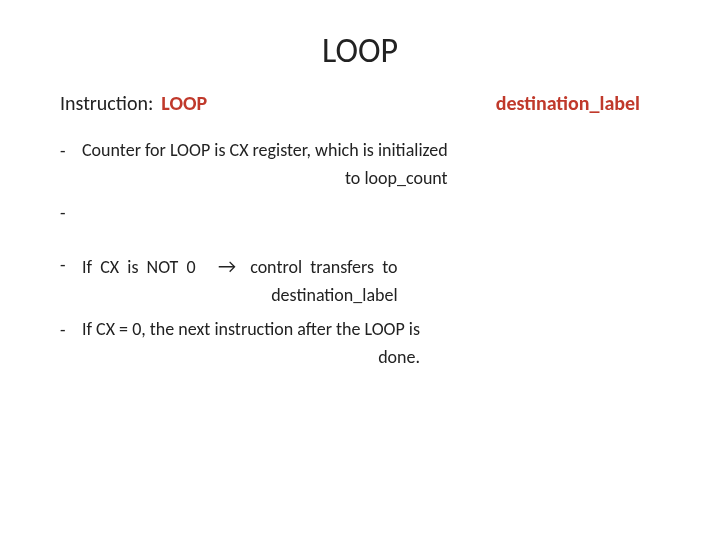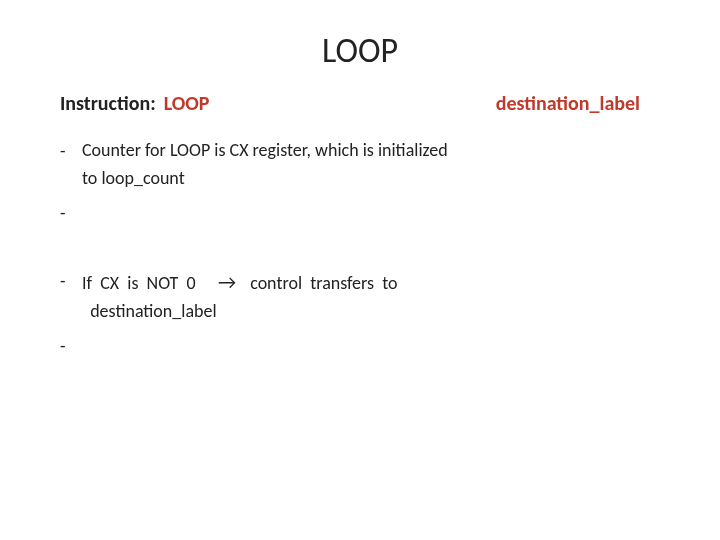--- a/index.html
+++ b/index.html
@@ -42,21 +42,20 @@
       align-items: baseline;
       width: 100%;
       margin-bottom: 22px;
       padding-left: 10px;
     }
 
     .instruction-label {
       font-size: 20px;
       color: #222222;
       margin-right: 8px;
-      font-weight: bold;
     }
 
     .instruction-keyword {
       font-size: 20px;
       color: #c0392b;
       font-weight: bold;
       margin-right: 0;
     }
 
     .instruction-destination {
@@ -85,20 +84,21 @@
       min-width: 22px;
       font-size: 18px;
       color: #222222;
       padding-top: 1px;
     }
 
     .bullet-text {
       font-size: 18px;
       color: #222222;
       line-height: 1.55;
+      text-align: right;
     }
 
     .section-gap {
       height: 16px;
     }
 
     .arrow {
       font-size: 20px;
       margin: 0 6px;
       color: #222222;
@@ -134,17 +134,18 @@
 
   <div class="bullet-section">
 
     <div class="bullet-item">
       <span class="bullet-dash">-</span>
       <span class="bullet-text">If &nbsp;CX &nbsp;is &nbsp;NOT &nbsp;0 &nbsp;&nbsp;&nbsp;<span class="arrow">→</span>&nbsp; control &nbsp;transfers &nbsp;to<br>&nbsp;&nbsp;destination_label</span>
     </div>
 
     <div class="bullet-item">
       <span class="bullet-dash">-</span>
+      <span class="bullet-text">If CX = 0, the next instruction after the LOOP is<br>&nbsp;&nbsp;done.</span>
     </div>
 
   </div>
 
 </div>
 
 </body></html>

